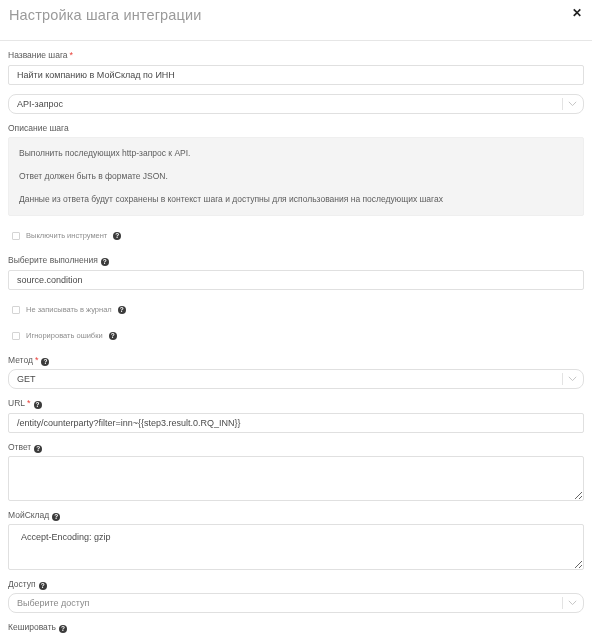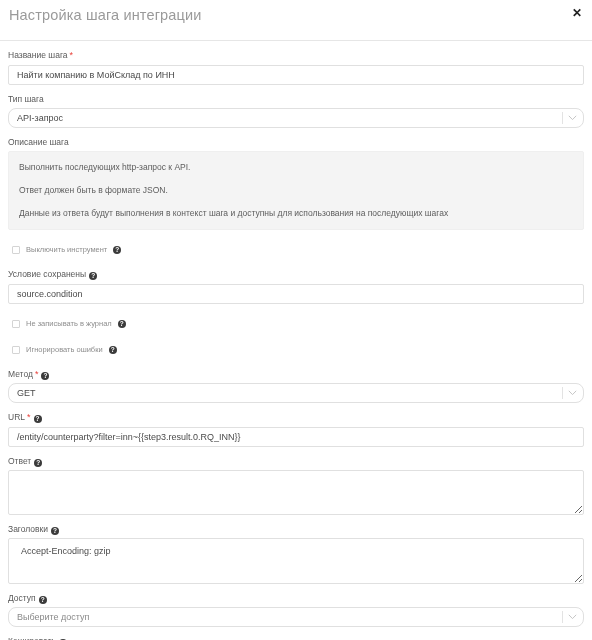--- a/index.html
+++ b/index.html
@@ -221,50 +221,49 @@
 <div class="form-body">
 
   <div class="field">
     <span class="field-label">
       <span>Название шага</span><span class="req">*</span>
     </span>
     <input class="input" type="text" value="Найти компанию в МойСклад по ИНН" style="">
   </div>
 
   <div class="field">
-    <span class="field-label">Тип шага</span>
     <div class="select-wrap">
       <div class="select-box">API-запрос</div>
       <div class="select-divider"></div>
       <div class="select-chevron">
         <svg width="9" height="6" viewBox="0 0 9 6" fill="none" xmlns="http://www.w3.org/2000/svg">
           <path d="M0.8 0.8 L4.5 4.6 L8.2 0.8" stroke="#c6c6c6" stroke-width="1" fill="none"></path>
         </svg>
       </div>
     </div>
   </div>
 
   <div class="field">
     <span class="field-label">Описание шага</span>
     <div class="desc-box">
       <div class="desc-line">Выполнить последующих http-запрос к API.</div>
       <div class="desc-line">Ответ должен быть в формате JSON.</div>
-      <div class="desc-line">Данные из ответа будут выполнения в контекст шага и доступны для использования на последующих шагах</div>
+      <div class="desc-line">Данные из ответа будут сохранены в контекст шага и доступны для использования на последующих шагах</div>
     </div>
   </div>
 
   <div class="checkbox-row">
     <span class="checkbox-box"></span>
     <span class="checkbox-label">Выключить инструмент</span>
     <span class="help-icon">?</span>
   </div>
 
   <div class="field">
     <span class="field-label">
-      <span>Условие сохранены</span><span class="help-icon">?</span>
+      <span>Выберите выполнения</span><span class="help-icon">?</span>
     </span>
     <input class="input" type="text" value="source.condition" style="">
   </div>
 
   <div class="checkbox-row">
     <span class="checkbox-box"></span>
     <span class="checkbox-label">Не записывать в журнал</span>
     <span class="help-icon">?</span>
   </div>
 
@@ -298,21 +297,21 @@
 
   <div class="field">
     <span class="field-label">
       <span>Ответ</span><span class="help-icon">?</span>
     </span>
     <textarea class="textarea tall" style=""></textarea>
   </div>
 
   <div class="field">
     <span class="field-label">
-      <span>Заголовки</span><span class="help-icon">?</span>
+      <span>МойСклад</span><span class="help-icon">?</span>
     </span>
     <textarea class="textarea mid" style="">Accept-Encoding: gzip</textarea>
   </div>
 
   <div class="field">
     <span class="field-label">
       <span>Доступ</span><span class="help-icon">?</span>
     </span>
     <div class="select-wrap">
       <div class="select-box placeholder-text">Выберите доступ</div>

